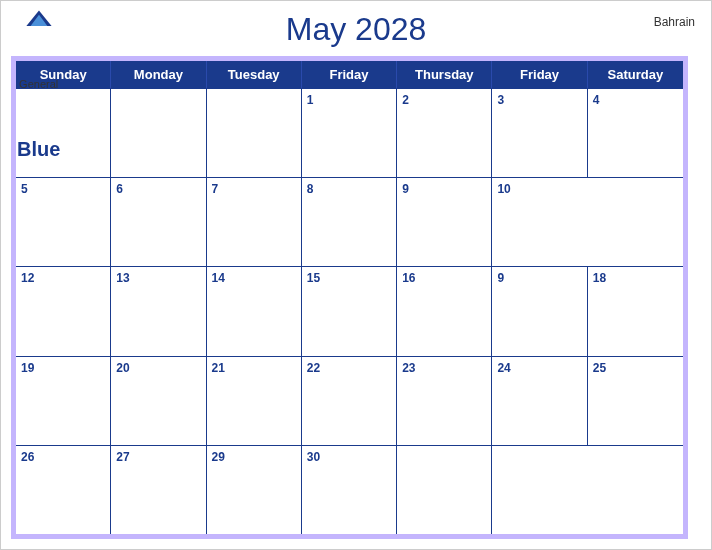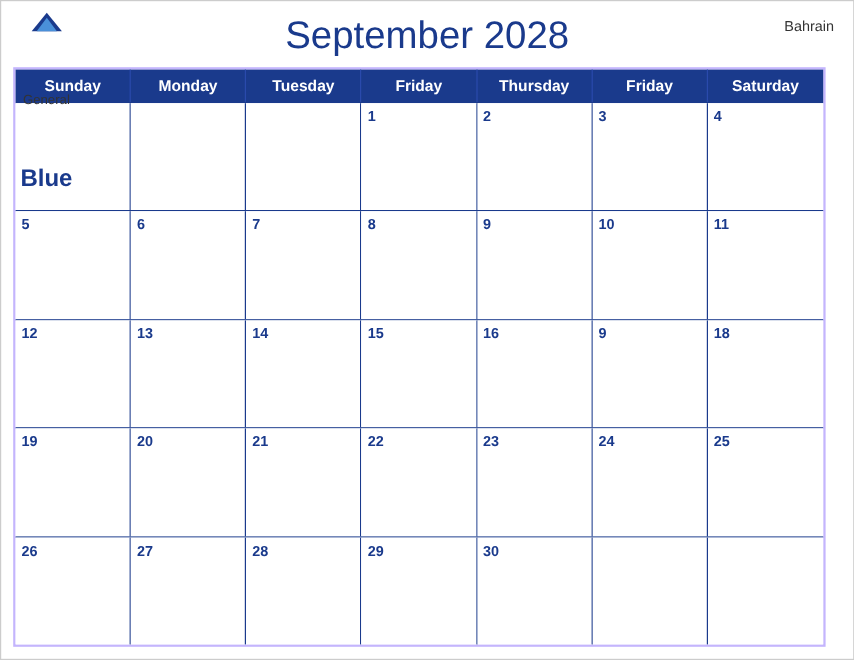--- a/index.html
+++ b/index.html
@@ -62,21 +62,21 @@
       font-size: 32px;
       color: #1a3a8c;
       font-weight: normal;
       text-align: center;
     }
     .calendar-grid {
       flex: 1;
       display: flex;
       flex-direction: column;
       margin: 4px 23px 10px 10px;
-      border: 2px solid #c4b5fd;
+      border: 5px solid #c4b5fd;
     }
     .day-headers {
       display: grid;
       grid-template-columns: repeat(7, 1fr);
       background: #1a3a8c;
     }
     .day-header {
       color: #fff;
       text-align: center;
       padding: 6px 2px;
@@ -125,21 +125,21 @@
 <div class="calendar-container">
   <div class="header">
     <div class="logo">
       <svg class="logo-icon" viewBox="0 0 40 28">
         <polygon points="20,2 38,24 2,24" fill="#1a3a8c"></polygon>
         <polygon points="20,8 32,24 8,24" fill="#4a90d9"></polygon>
       </svg>
       <span class="logo-text-general">General</span>
       <span class="logo-text-blue">Blue</span>
     </div>
-    <h1 class="month-title">September 2028</h1>
+    <h1 class="month-title">May 2028</h1>
     <span class="country-label">Bahrain</span>
   </div>
 
   <div class="calendar-grid">
     <div class="day-headers">
     <div class="day-header">Sunday</div>
         <div class="day-header">Monday</div>
         <div class="day-header">Tuesday</div>
         <div class="day-header">Friday</div>
         <div class="day-header">Thursday</div>
@@ -182,23 +182,20 @@
           </div>
           <div class="day-cell">
             <span class="day-number">8</span>
           </div>
           <div class="day-cell">
             <span class="day-number">9</span>
           </div>
           <div class="day-cell">
             <span class="day-number">10</span>
           </div>
-          <div class="day-cell">
-            <span class="day-number">11</span>
-          </div>
         </div>
         <div class="week-row">
           <div class="day-cell">
             <span class="day-number">12</span>
           </div>
           <div class="day-cell">
             <span class="day-number">13</span>
           </div>
           <div class="day-cell">
             <span class="day-number">14</span>
@@ -238,23 +235,20 @@
           <div class="day-cell">
             <span class="day-number">25</span>
           </div>
         </div>
         <div class="week-row">
           <div class="day-cell">
             <span class="day-number">26</span>
           </div>
           <div class="day-cell">
             <span class="day-number">27</span>
-          </div>
-          <div class="day-cell">
-            <span class="day-number">28</span>
           </div>
           <div class="day-cell">
             <span class="day-number">29</span>
           </div>
           <div class="day-cell">
             <span class="day-number">30</span>
           </div>
           <div class="day-cell empty">
             <span class="day-number"></span>
           </div>

